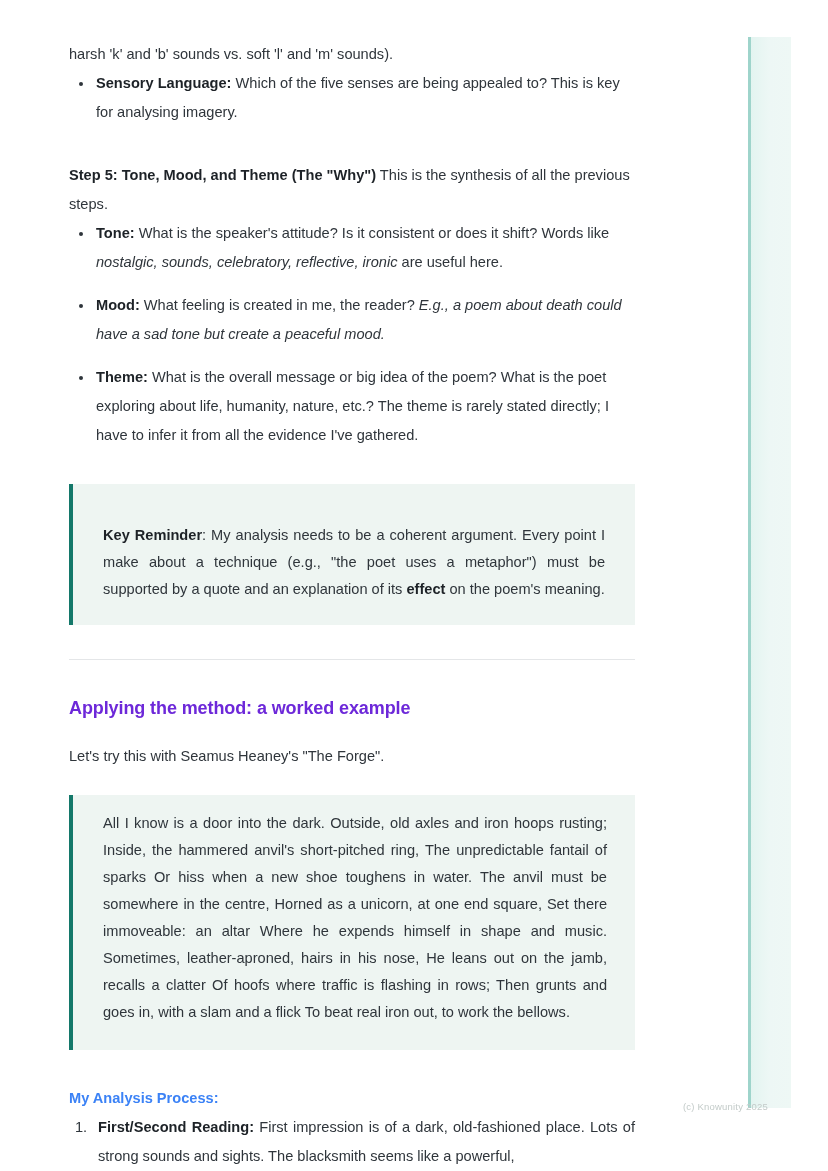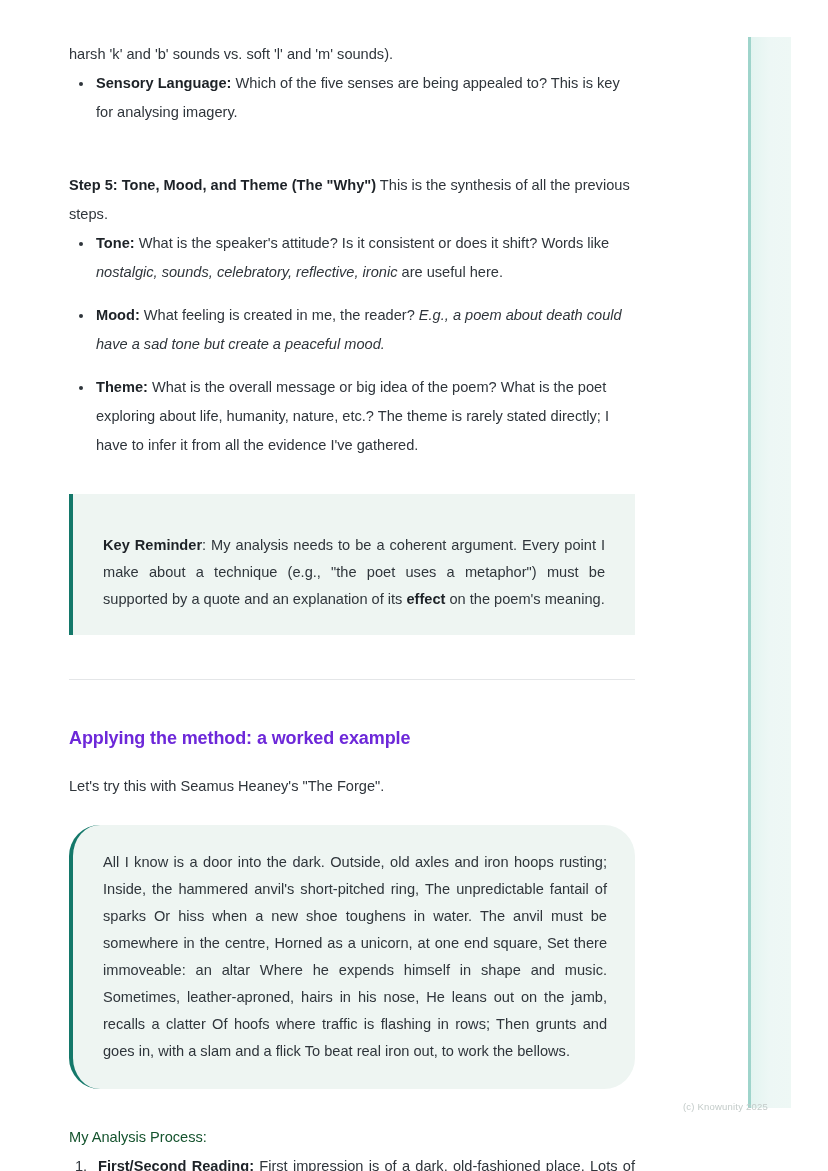--- a/index.html
+++ b/index.html
@@ -117,56 +117,55 @@
     border-left: 4px solid #14786a;
     padding: 38px 30px 22px 30px;
     text-align: justify;
     font-size: 14.6px;
     line-height: 27px;
     color: #2f353b;
   }
   .quoteblock {
     background: #eef5f2;
     border-left: 4px solid #14786a;
-    padding: 24px 28px 24px 30px;
+    padding: 15px 28px 24px 30px;
     text-align: justify;
     font-size: 14.6px;
     line-height: 27px;
     color: #2f353b;
-    border-radius: 31px;
   }
 
   
   .divider {
     height: 1px;
     background: #e4e6e8;
     width: 100%;
   }
 
   
   .section-heading {
     font-size: 18px;
     font-weight: bold;
     color: #6d28d9;
     letter-spacing: -0.1px;
     line-height: 28px;
   }
 
   .sub-heading {
     font-size: 14.6px;
-    font-weight: normal;
-    color: #14532d;
+    font-weight: bold;
+    color: #3b82f6;
     line-height: 29px;
   }
 
   
   .mt-14 { margin-top: 14px; }
   .mt-20 { margin-top: 20px; }
   .mt-24 { margin-top: 24px; }
-  .mt-30 { margin-top: 44px; }
+  .mt-30 { margin-top: 34px; }
   .mt-34 { margin-top: 34px; }
 </style>
 </head>
 <body>
 
 <div id="page">
 
   <div class="side-panel"></div>
   <div class="side-panel-soft"></div>
   <div class="side-panel-edge"></div>

